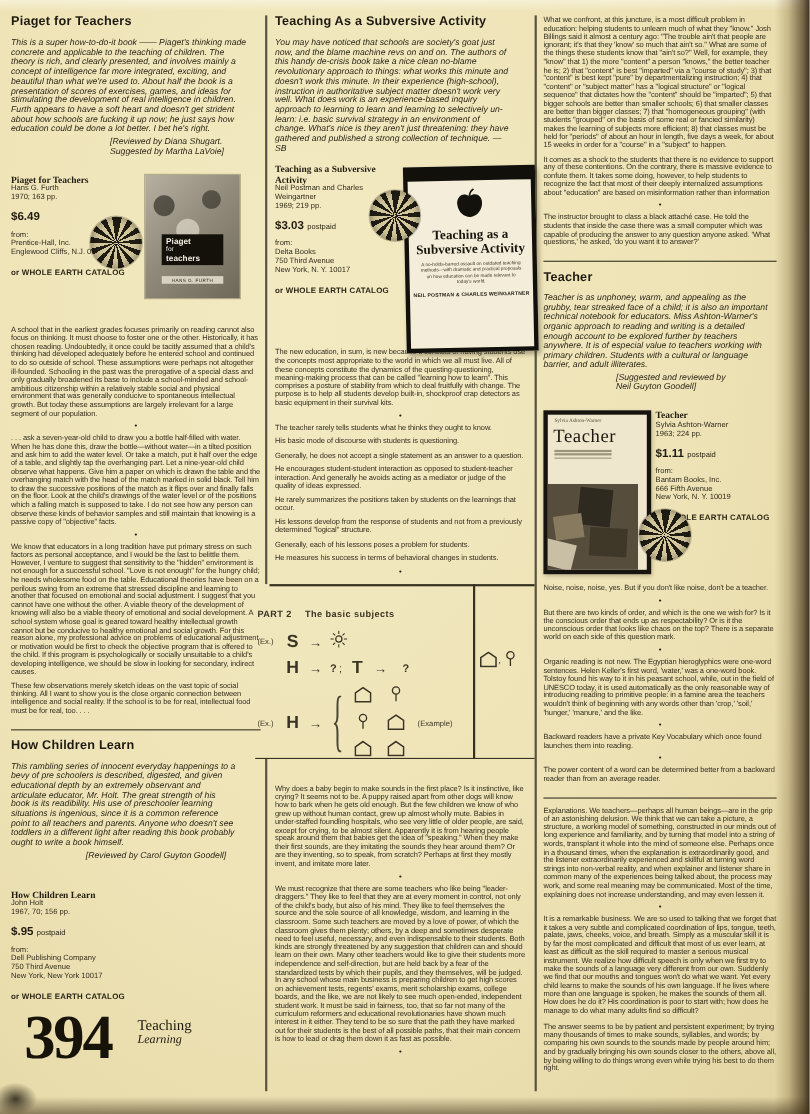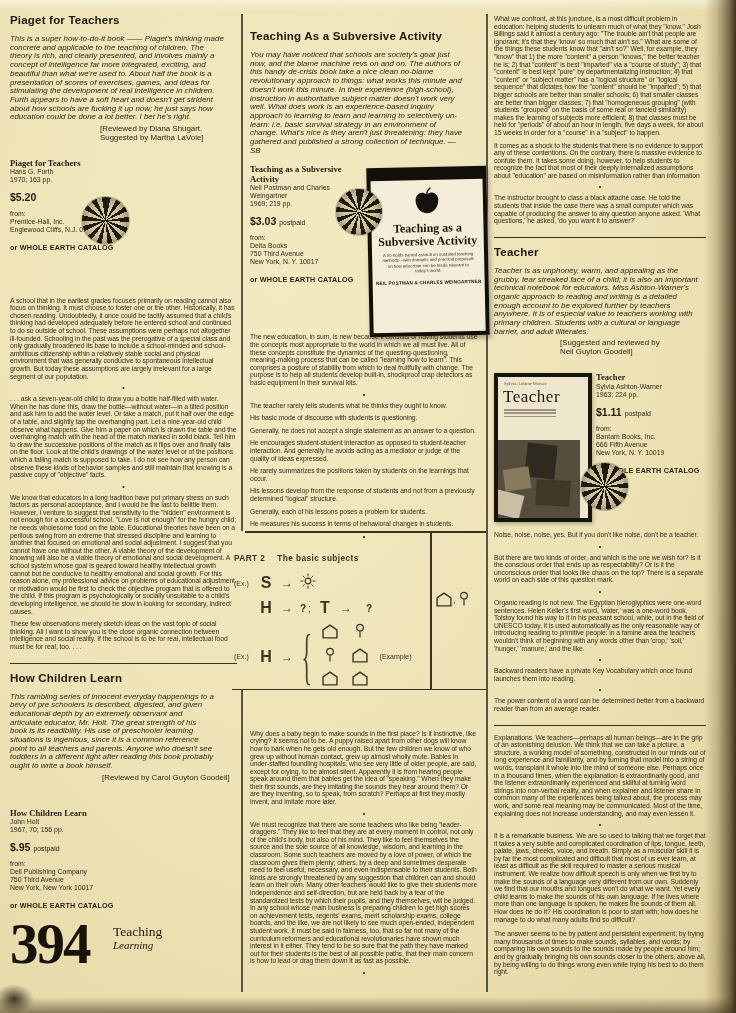--- a/index.html
+++ b/index.html
@@ -18,26 +18,26 @@
   .blot{position:absolute;left:-6px;top:984px;width:40px;height:30px;border-radius:50%;
     background:radial-gradient(ellipse, rgba(25,18,8,.8), rgba(25,18,8,0) 70%);}
 
   .vline{position:absolute;width:1.5px;background:#595340;}
   .v1a{left:241px;top:14px;height:517px;}
   .v1b{left:241px;top:690px;height:302px;}
   .v2{left:486px;top:14px;height:978px;}
 
   .col{position:absolute;top:0;}
   .col-left{left:10px;width:227px;padding-top:14px;}
-  .col-mid{left:250px;width:228px;padding-top:14px;margin-top:16px;}
+  .col-mid{left:250px;width:228px;padding-top:14px;}
   .col-right{left:494px;width:212px;padding-top:15px;}
 
   .sec-head{font-size:11.5px;font-weight:bold;color:#1f1a10;margin:0 0 9px 0;letter-spacing:.2px;}
   .review{font-style:italic;font-size:7.9px;line-height:8.7px;margin:0 0 3px 0;width:215px;color:#2c2718;}
-  .credit{font-size:7.9px;line-height:8.8px;margin:0 0 0 90px;white-space:pre-line;color:#2c2718;}
+  .credit{font-style:italic;font-size:7.9px;line-height:8.8px;margin:0 0 0 90px;white-space:pre-line;color:#2c2718;}
   .p{font-size:6.8px;line-height:7.6px;letter-spacing:-0.08px;margin:0;color:#332d1f;}
   .lp{margin-bottom:5px;}
   .bullet{text-align:center;font-size:7px;line-height:7px;margin:4px 0;color:#1f1a10;}
   .hr{border:none;border-top:1.5px solid #37321f;margin:12px 0 8px 0;width:100%;}
 
   
   .info{width:128px;position:relative;z-index:2;}
   .ititle{font-family:"Liberation Serif", serif;font-weight:bold;font-size:8.6px;line-height:9.5px;color:#211c10;}
   .iline{font-size:6.9px;line-height:8px;}
   .iprice{font-size:10.5px;font-weight:bold;margin:7px 0;color:#211c10;}
@@ -95,21 +95,21 @@
   .ch-by{color:#d8a43c;font-weight:bold;font-size:8.5px;text-align:center;margin-top:3px;transform:scaleX(.94);}
   .ch-sub{color:#c7b27e;font-size:3.8px;text-align:center;margin-top:2px;letter-spacing:.3px;}
   .ch-photo{position:absolute;left:0;bottom:0;width:92px;height:62px;background:#8d8a80;overflow:hidden;}
   .ch-photo .pp1{position:absolute;left:10px;top:18px;width:26px;height:20px;background:#efece2;transform:rotate(-14deg);}
   .ch-photo .pp2{position:absolute;left:44px;top:8px;width:20px;height:16px;background:#e9e6da;transform:rotate(9deg);}
   .ch-photo .pp3{position:absolute;left:52px;top:34px;width:22px;height:16px;background:#f1eee4;transform:rotate(-5deg);}
   .ch-photo .arm{position:absolute;left:-8px;top:-6px;width:46px;height:7px;background:#23211b;transform:rotate(32deg);}
   .ch-photo .arm2{position:absolute;left:60px;top:-4px;width:40px;height:8px;background:#23211b;transform:rotate(-40deg);}
 
   
-  .pageno-row{position:relative;margin-top:6px;height:70px;}
+  .pageno-row{position:relative;margin-top:6px;height:70px;margin-left:12px;}
   .pageno{font-family:"Liberation Serif", serif;font-weight:bold;font-size:57px;line-height:56px;
     letter-spacing:-2px;color:#171309;display:inline-block;}
   .cat{position:absolute;left:103px;top:8px;font-family:"Liberation Serif", serif;font-size:13.5px;color:#1d180e;}
   .cat2{position:absolute;left:103px;top:23px;font-family:"Liberation Serif", serif;font-style:italic;font-size:11px;color:#1d180e;}
 
   
   .diagram{position:absolute;left:232px;top:531px;width:254px;height:159px;z-index:4;
     font-family:"Liberation Sans", sans-serif;color:#3a3424;}
   .d-top{position:absolute;left:13px;top:0;right:0;height:1.5px;background:#37321f;}
   .d-bottom{position:absolute;left:0;bottom:0;right:0;height:1.5px;background:#37321f;}
@@ -142,41 +142,49 @@
     <h2 class="sec-head">Piaget for Teachers</h2>
     <div class="review">This is a super how-to-do-it book —— Piaget's thinking made concrete and applicable to the teaching of children.  The theory is rich, and clearly presented, and involves mainly a concept of intelligence far more integrated, exciting, and beautiful than what we're used to.  About half the book is a presentation of scores of exercises, games, and ideas for stimulating the development of real intelligence in children.  Furth appears to have a soft heart and doesn't get strident about how schools are fucking it up now; he just says how education could be done a lot better.  I bet he's right.</div>
     <div class="credit">[Reviewed by Diana Shugart.
 Suggested by Martha LaVoie]</div>
 
     <div class="info-row" style="height:124px;margin-top:16px;">
       <div class="info">
         <div class="ititle">Piaget for Teachers</div>
         <div class="iline">Hans G. Furth</div>
         <div class="iline">1970; 163 pp.</div>
-        <div class="iprice"><span>$5.20</span></div>
+        <div class="iprice"><span>$6.49</span></div>
         <div class="iline ifrom">from:</div>
         <div class="iline">Prentice-Hall, Inc.</div>
         <div class="iline">Englewood Cliffs, N.J. 07632</div>
         <div class="iwec">or WHOLE EARTH CATALOG</div>
       </div>
       <div class="pinwheel" style="left:72px;top:38px;width:47px;height:47px;"></div>
+      <div class="cover-piaget">
+        <div class="cp-label">
+          <div class="cp-l1">Piaget</div>
+          <div class="cp-l2">for</div>
+          <div class="cp-l1">teachers</div>
+        </div>
+        <div class="cp-auth">HANS G. FURTH</div>
+      </div>
     </div>
 
     <div class="p" style="margin-top:14px;">A school that in the earliest grades focuses primarily on reading cannot also focus on thinking.  It must choose to foster one or the other.  Historically, it has chosen reading.  Undoubtedly, it once could be tacitly assumed that a child's thinking had developed adequately before he entered school and continued to do so outside of school.  These assumptions were perhaps not altogether ill-founded.  Schooling in the past was the prerogative of a special class and only gradually broadened its base to include a school-minded and school-ambitious citizenship within a relatively stable social and physical environment that was generally conducive to spontaneous intellectual growth.  But today these assumptions are largely irrelevant for a large segment of our population.</div>
     <div class="bullet">•</div>
     <div class="p">. . . ask a seven-year-old child to draw you a bottle half-filled with water.  When he has done this, draw the bottle—without water—in a tilted position and ask him to add the water level.  Or take a match, put it half over the edge of a table, and slightly tap the overhanging part.  Let a nine-year-old child observe what happens.  Give him a paper on which is drawn the table and the overhanging match with the head of the match marked in solid black.  Tell him to draw the successive positions of the match as it flips over and finally falls on the floor.  Look at the child's drawings of the water level or of the positions which a falling match is supposed to take.  I do not see how any person can observe these kinds of behavior samples and still maintain that knowing is a passive copy of "objective" facts.</div>
     <div class="bullet">•</div>
     <div class="p">We know that educators in a long tradition have put primary stress on such factors as personal acceptance, and I would be the last to belittle them.  However, I venture to suggest that sensitivity to the "hidden" environment is not enough for a successful school.  "Love is not enough" for the hungry child; he needs wholesome food on the table.  Educational theories have been on a perilous swing from an extreme that stressed discipline and learning to another that focused on emotional and social adjustment.  I suggest that you cannot have one without the other.  A viable theory of the development of knowing will also be a viable theory of emotional and social development.  A school system whose goal is geared toward healthy intellectual growth cannot but be conducive to healthy emotional and social growth.  For this reason alone, my professional advice on problems of educational adjustment or motivation would be first to check the objective program that is offered to the child.  If this program is psychologically or socially unsuitable to a child's developing intelligence, we should be slow in looking for secondary, indirect causes.</div>
     <div class="p" style="margin-top:5px;">These few observations merely sketch ideas on the vast topic of social thinking.  All I want to show you is the close organic connection between intelligence and social reality.  If the school is to be for real, intellectual food must be for real, too.  . . .</div>
 
     <hr class="hr">
 
     <h2 class="sec-head">How Children Learn</h2>
     <div class="review" style="width:205px;">This rambling series of innocent everyday happenings to a bevy of pre schoolers is described, digested, and given educational depth by an extremely observant and articulate educator, Mr. Holt.  The great strength of his book is its readibility.  His use of preschooler learning situations is ingenious, since it is a common reference point to all teachers and parents.  Anyone who doesn't see toddlers in a different light after reading this book probably ought to write a book himself.</div>
-    <div class="credit" style="margin-left:92px;">[Reviewed by Carol Guyton Goodell]</div>
+    <div class="credit" style="margin-left:68px;">[Reviewed by Carol Guyton Goodell]</div>
 
     <div class="info-row" style="margin-top:26px;min-height:92px;">
       <div class="info">
         <div class="ititle">How Children Learn</div>
         <div class="iline">John Holt</div>
         <div class="iline">1967, 70; 156 pp.</div>
         <div class="iprice"><span>$.95</span><span class="psuf">postpaid</span></div>
         <div class="iline ifrom">from:</div>
         <div class="iline">Dell Publishing Company</div>
         <div class="iline">750 Third Avenue</div>

